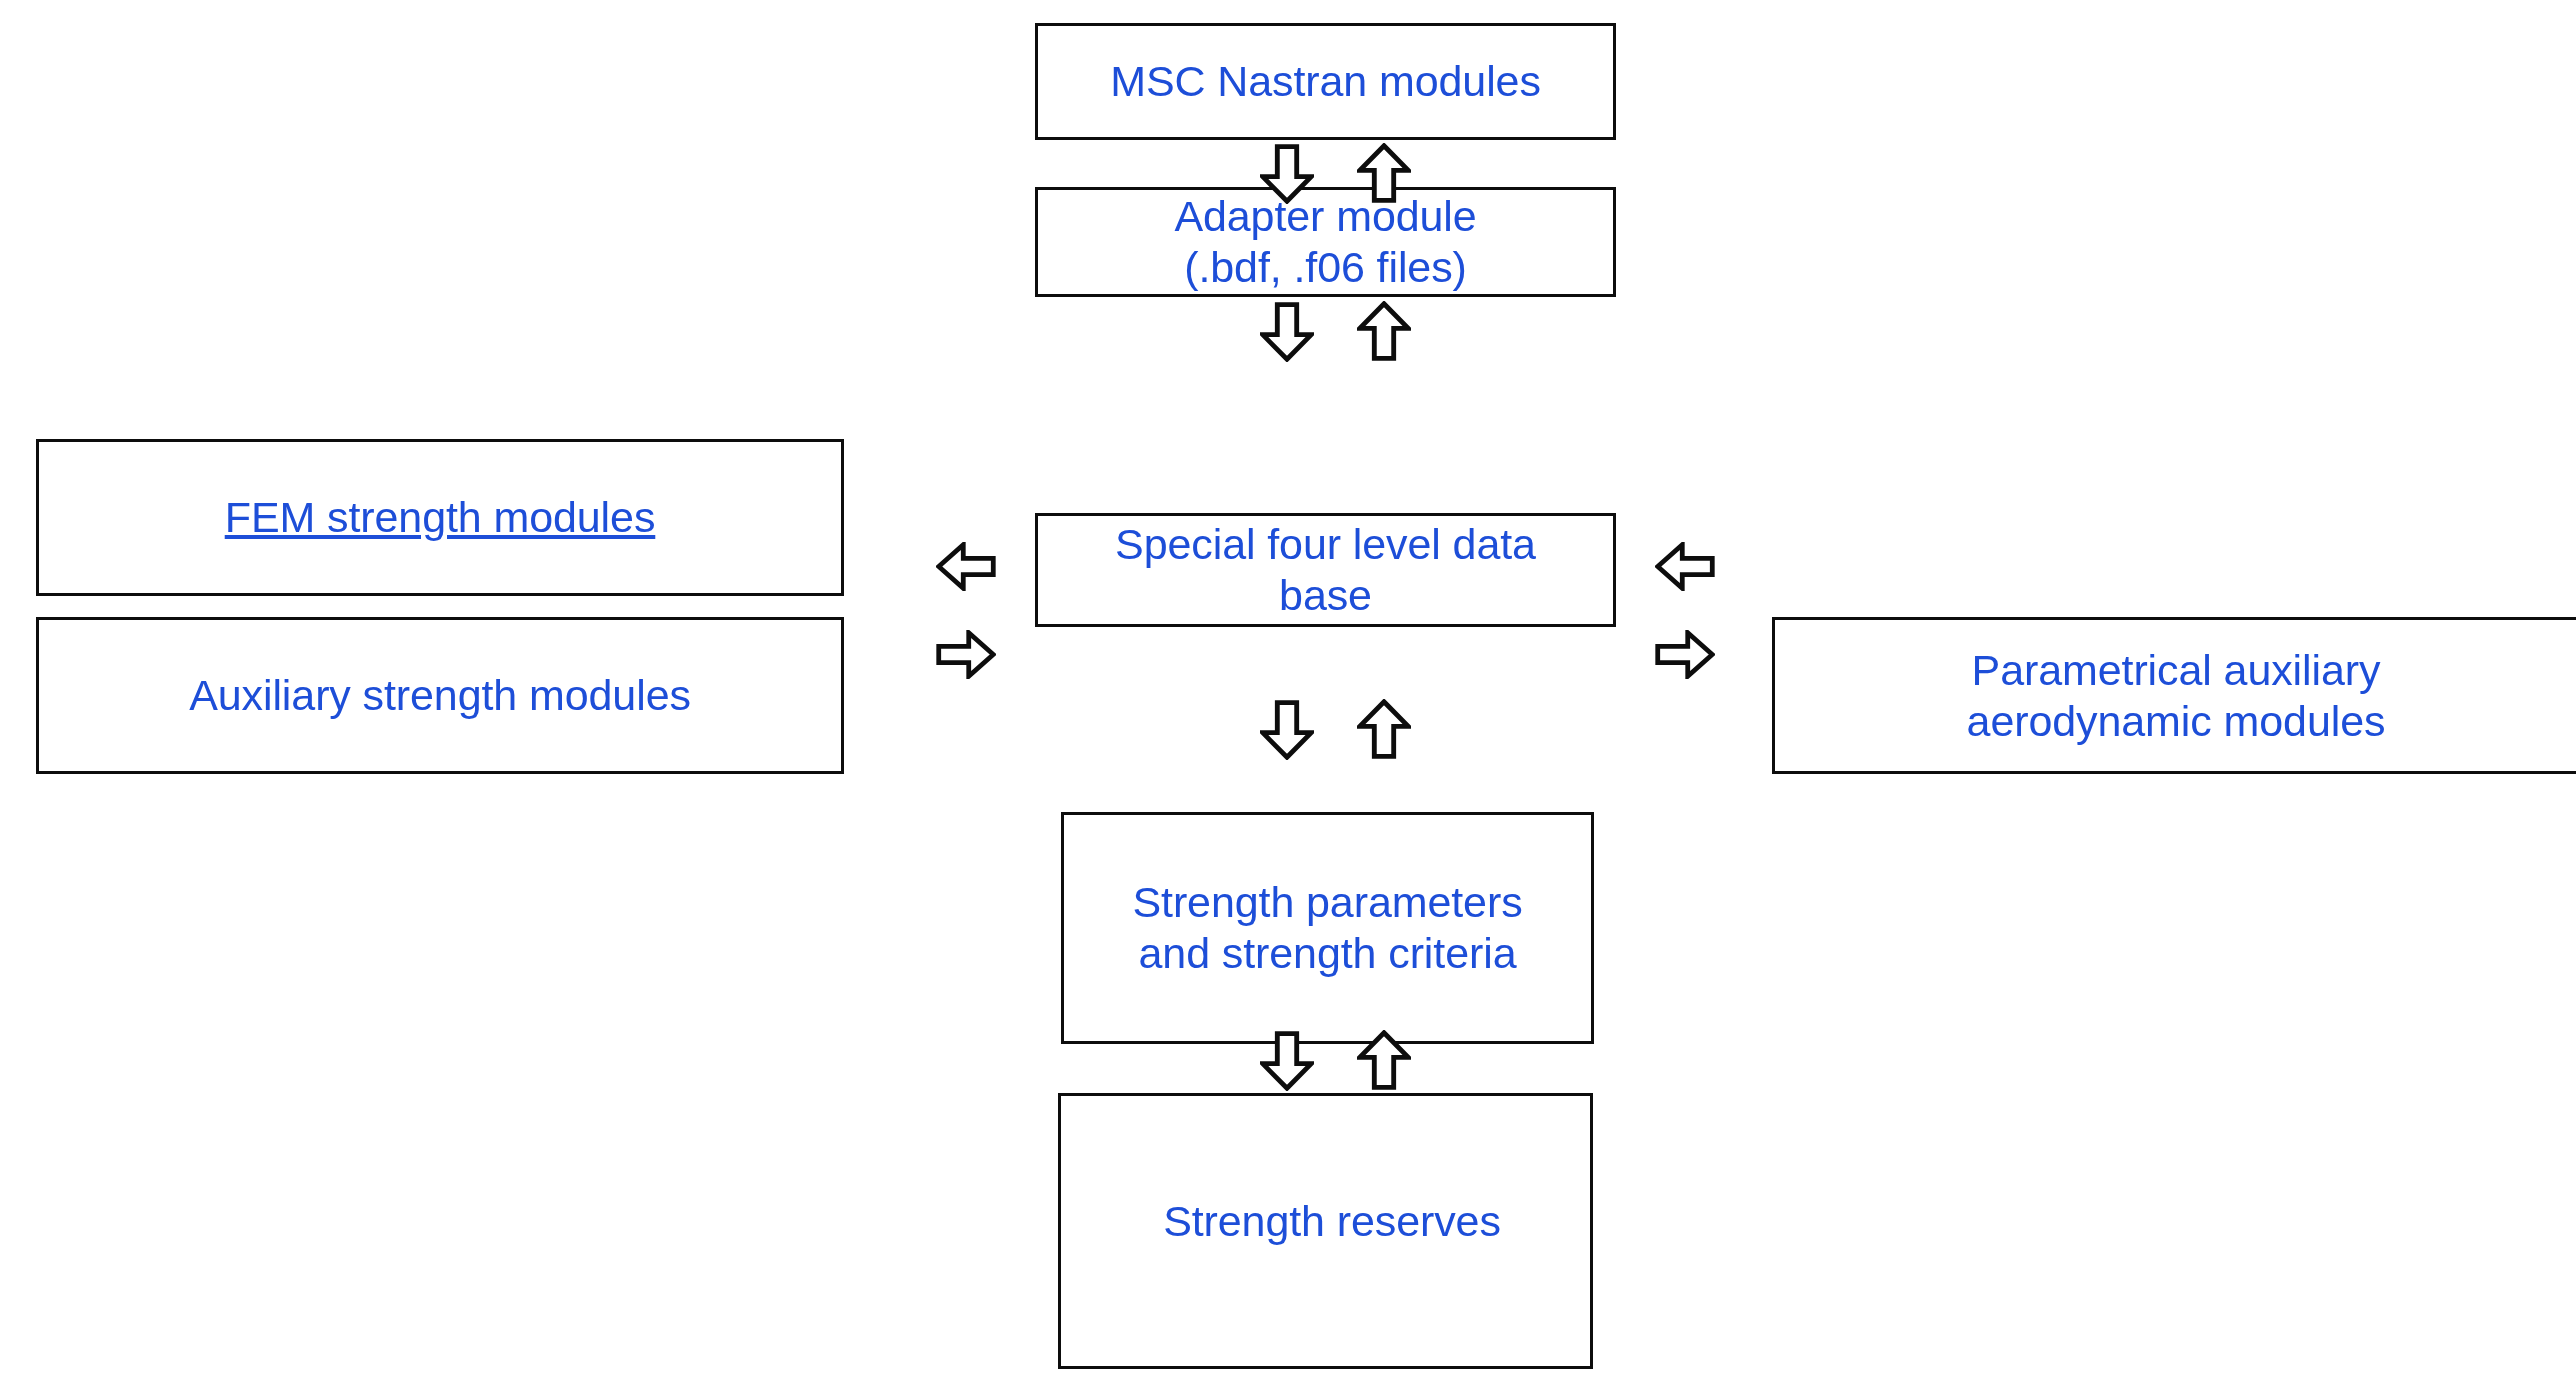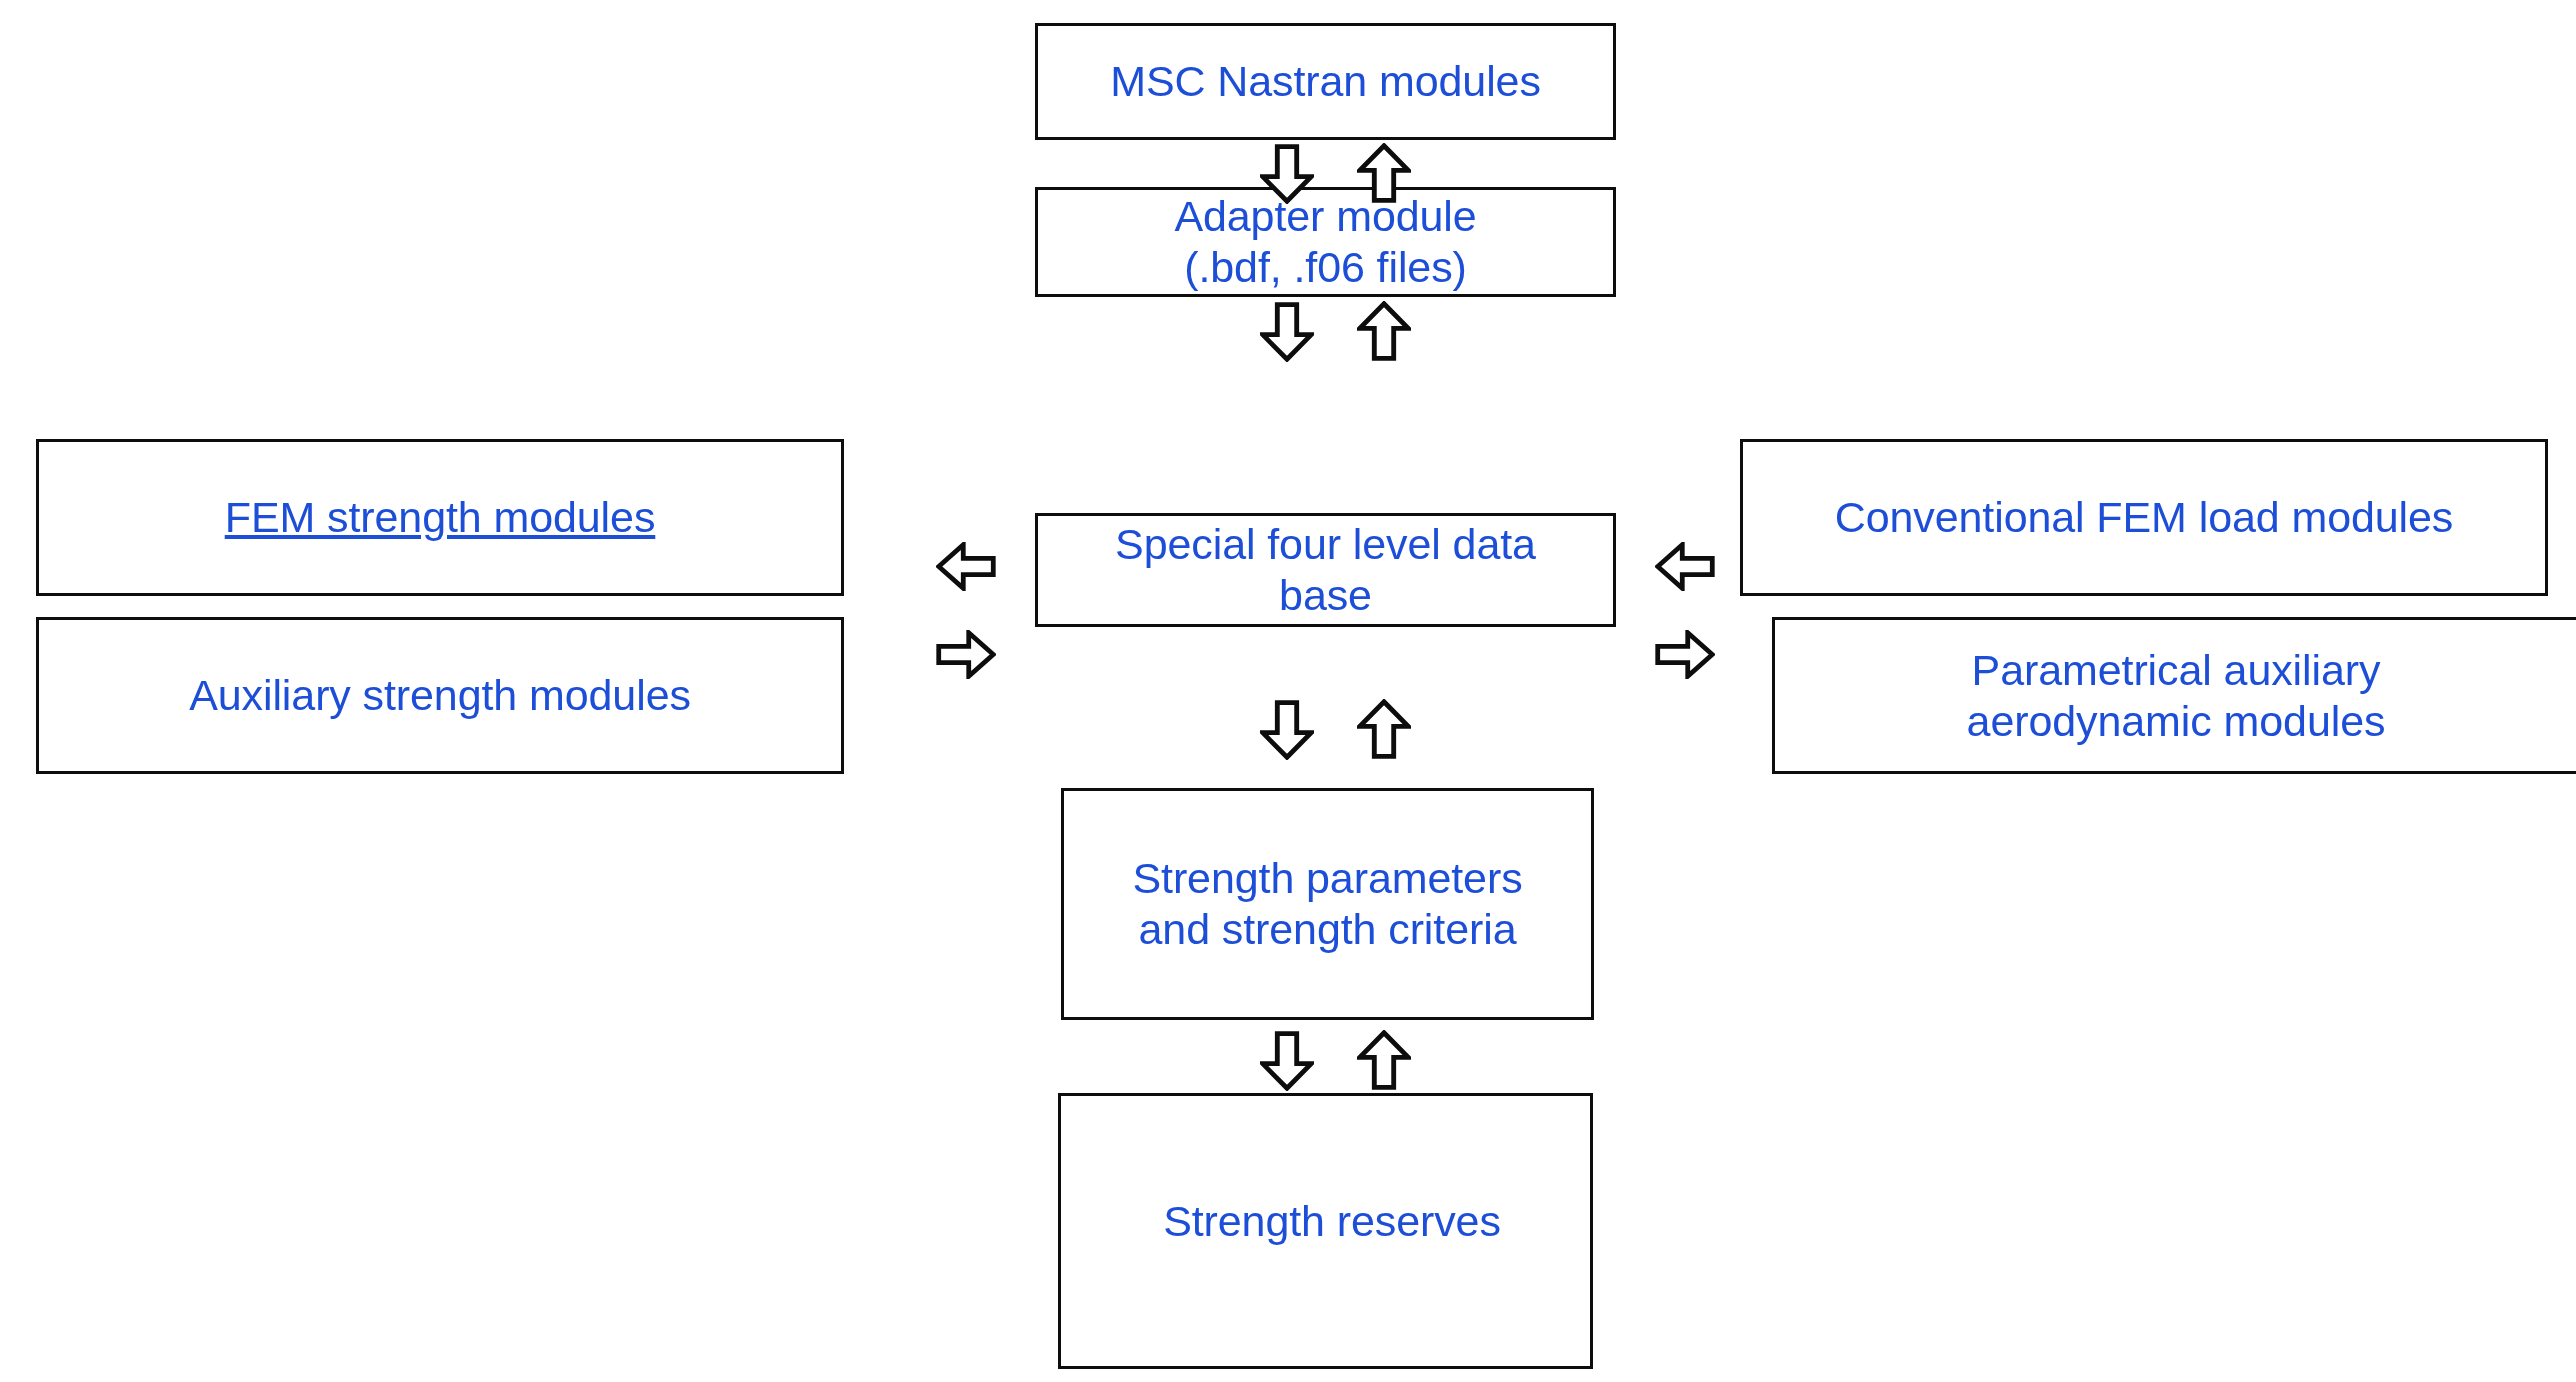--- a/index.html
+++ b/index.html
@@ -35,21 +35,21 @@
     display: block;
     width: 100%;
     padding: 0 9.6px;
     box-sizing: border-box;
   }
 
   
   #node-nastran      { left: 1035px; top: 23px;   width: 581px; height: 117px; font-size: 43px; }
   #node-adapter      { left: 1035px; top: 187px;  width: 581px; height: 110px; font-size: 43px; }
   #node-database     { left: 1035px; top: 513px;  width: 581px; height: 114px; font-size: 43px; }
-  #node-parameters   { left: 1061px; top: 788px; width: 533px; height: 232px; font-size: 43px; }
+  #node-parameters   { left: 1061px; top: 812px; width: 533px; height: 232px; font-size: 43px; }
   #node-reserves     { left: 1058px; top: 1093px; width: 535px; height: 276px; font-size: 43px; }
   #node-reserves .label { transform: translateY(-9.6px); margin-left: 13px; }
 
   
   #node-fem-strength { left: 36px;  top: 439px;  width: 808px; height: 157px; font-size: 43px; text-decoration: underline; }
   #node-aux-strength { left: 36px;  top: 617px;  width: 808px; height: 157px; font-size: 43px; justify-content: flex-end; }
 
   
   #node-conv-load    { left: 1740px; top: 439px; width: 808px; height: 157px; font-size: 43px; }
   #node-param-aero   { left: 1772px; top: 617px; width: 808px; height: 157px; font-size: 43px; }
@@ -118,23 +118,20 @@
   </div>
 
   <div class="node" id="node-fem-strength">
     <span class="label">FEM strength modules</span>
   </div>
 
   <div class="node" id="node-aux-strength">
     <span class="label">Auxiliary strength modules</span>
   </div>
 
-  <div class="node" id="node-conv-load">
-    <span class="label">Conventional FEM load  modules</span>
-  </div>
 
   <div class="node" id="node-param-aero">
     <span class="label">Parametrical auxiliary
 aerodynamic modules</span>
   </div>
 
   <div class="arrow v-arrow" id="arrow-down-1">
     <svg viewBox="0 0 78 88" preserveAspectRatio="none">
         <polygon points="25,4 53,4 53,48 74,48 39,84 4,48 25,48"></polygon>
       </svg>

